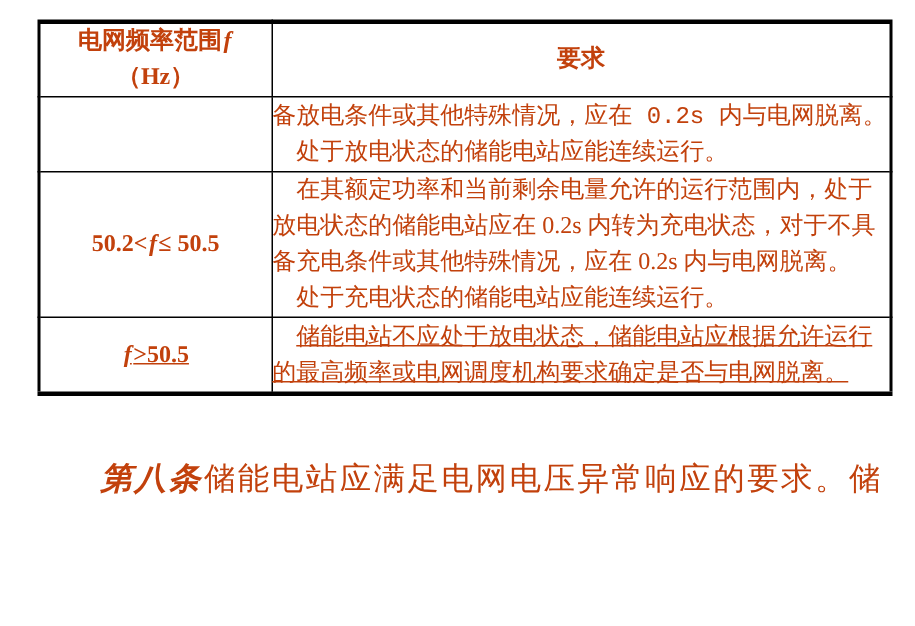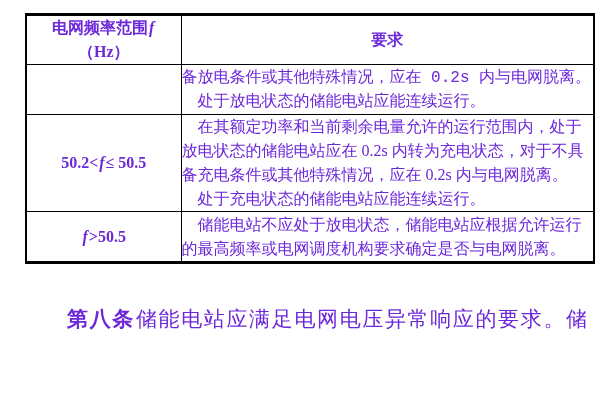--- a/index.html
+++ b/index.html
@@ -6,21 +6,21 @@
     margin: 0;
     padding: 0;
     background: #ffffff;
   }
   .page {
     position: relative;
     width: 610px;
     height: 417px;
     background: #ffffff;
     font-family: "Liberation Serif", "DejaVu Serif", serif;
-    color: #6d28d9;
+    color: #c2410c;
     overflow: hidden;
   }
   table.freq-table {
     position: absolute;
     left: 25px;
     top: 13px;
     width: 570px;
     border-collapse: collapse;
     table-layout: fixed;
     border: 2px solid #000;
@@ -33,21 +33,21 @@
     font-size: 16px;
     line-height: 24px;
     vertical-align: middle;
     padding: 0;
   }
   col.c-freq { width: 155px; }
   tr.r-head  { height: 27px; }
   tr.r0      { height: 50px; font-family: Liberation Mono, monospace; }
   tr.r1      { height: 30px; }
   tr.r2      { height: 93px; }
-  tr.r3      { height: 51px; }
+  tr.r3      { height: 51px; text-decoration: underline; }
   tr.r-note  { height: 26px; }
   th.head-cell {
     font-weight: bold;
     text-align: center;
   }
   td.freq-cell {
     font-weight: bold;
     text-align: center;
   }
   td.req-cell {
@@ -80,20 +80,21 @@
   .body-line {
     text-align: justify;
     text-align-last: justify;
   }
   .body-line.line1 {
     text-indent: 42px;
   }
   .article-label {
     font-weight: bold;
     margin-right: 1px;
+    font-style: italic;
   }
 </style>
 </head>
 <body>
 
 <div class="page">
 
   <table class="freq-table">
     <colgroup>
       <col class="c-freq">

